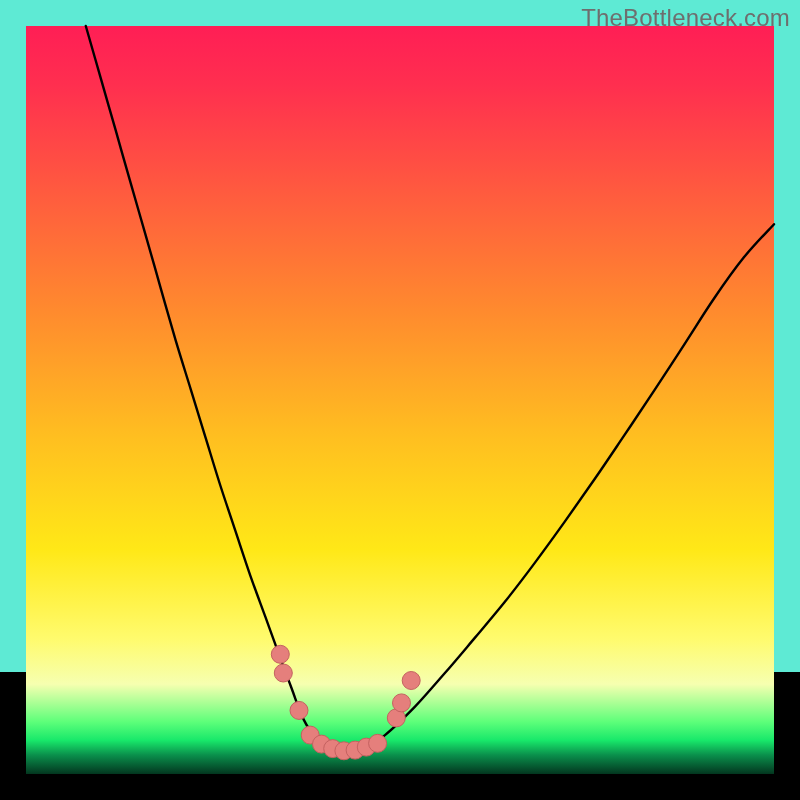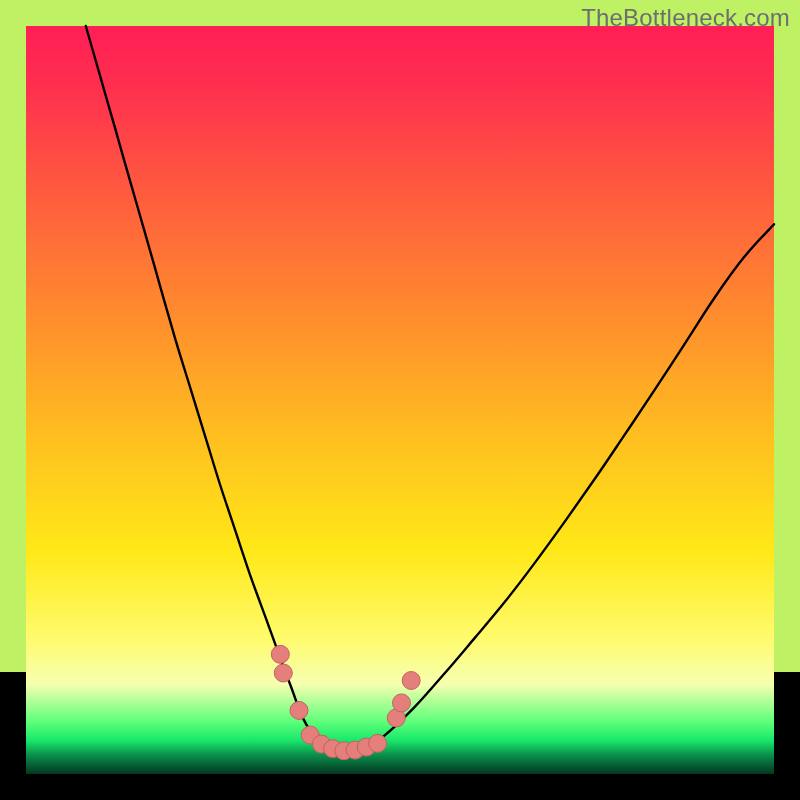--- a/index.html
+++ b/index.html
@@ -10,21 +10,21 @@
     overflow: hidden;
     background: #000;
     font-family: Arial, Helvetica, sans-serif;
   }
   .frame {
     position: absolute;
     top: 0;
     left: 0;
     width: 800px;
     height: 672px;
-    background: #bef264;
+    background: #5eead4;
   }
   .plot-area {
     position: absolute;
     top: 26px;
     left: 26px;
     width: 748px;
     height: 748px;
     
     background: linear-gradient(
       to bottom,

